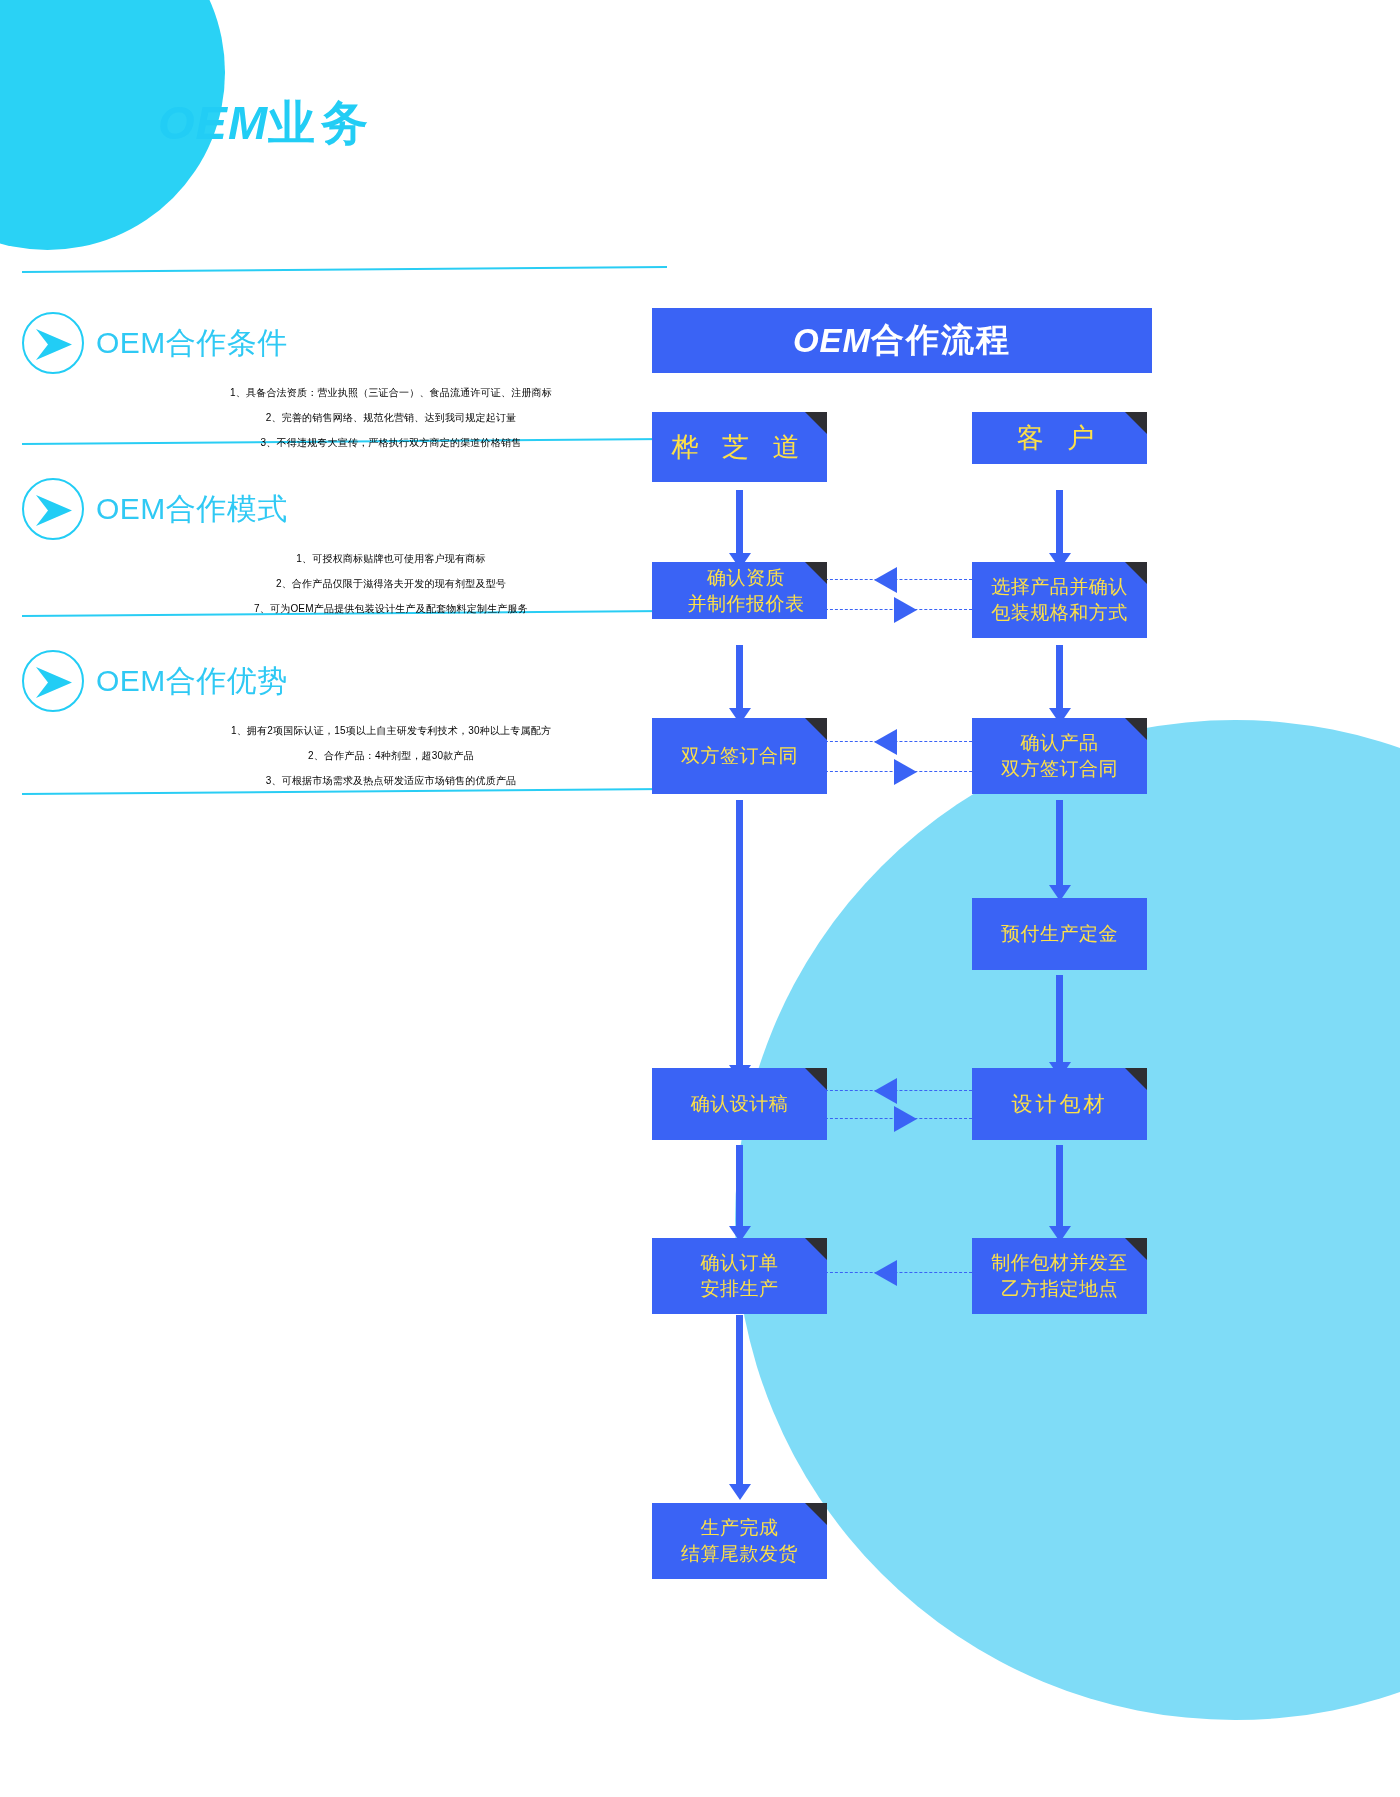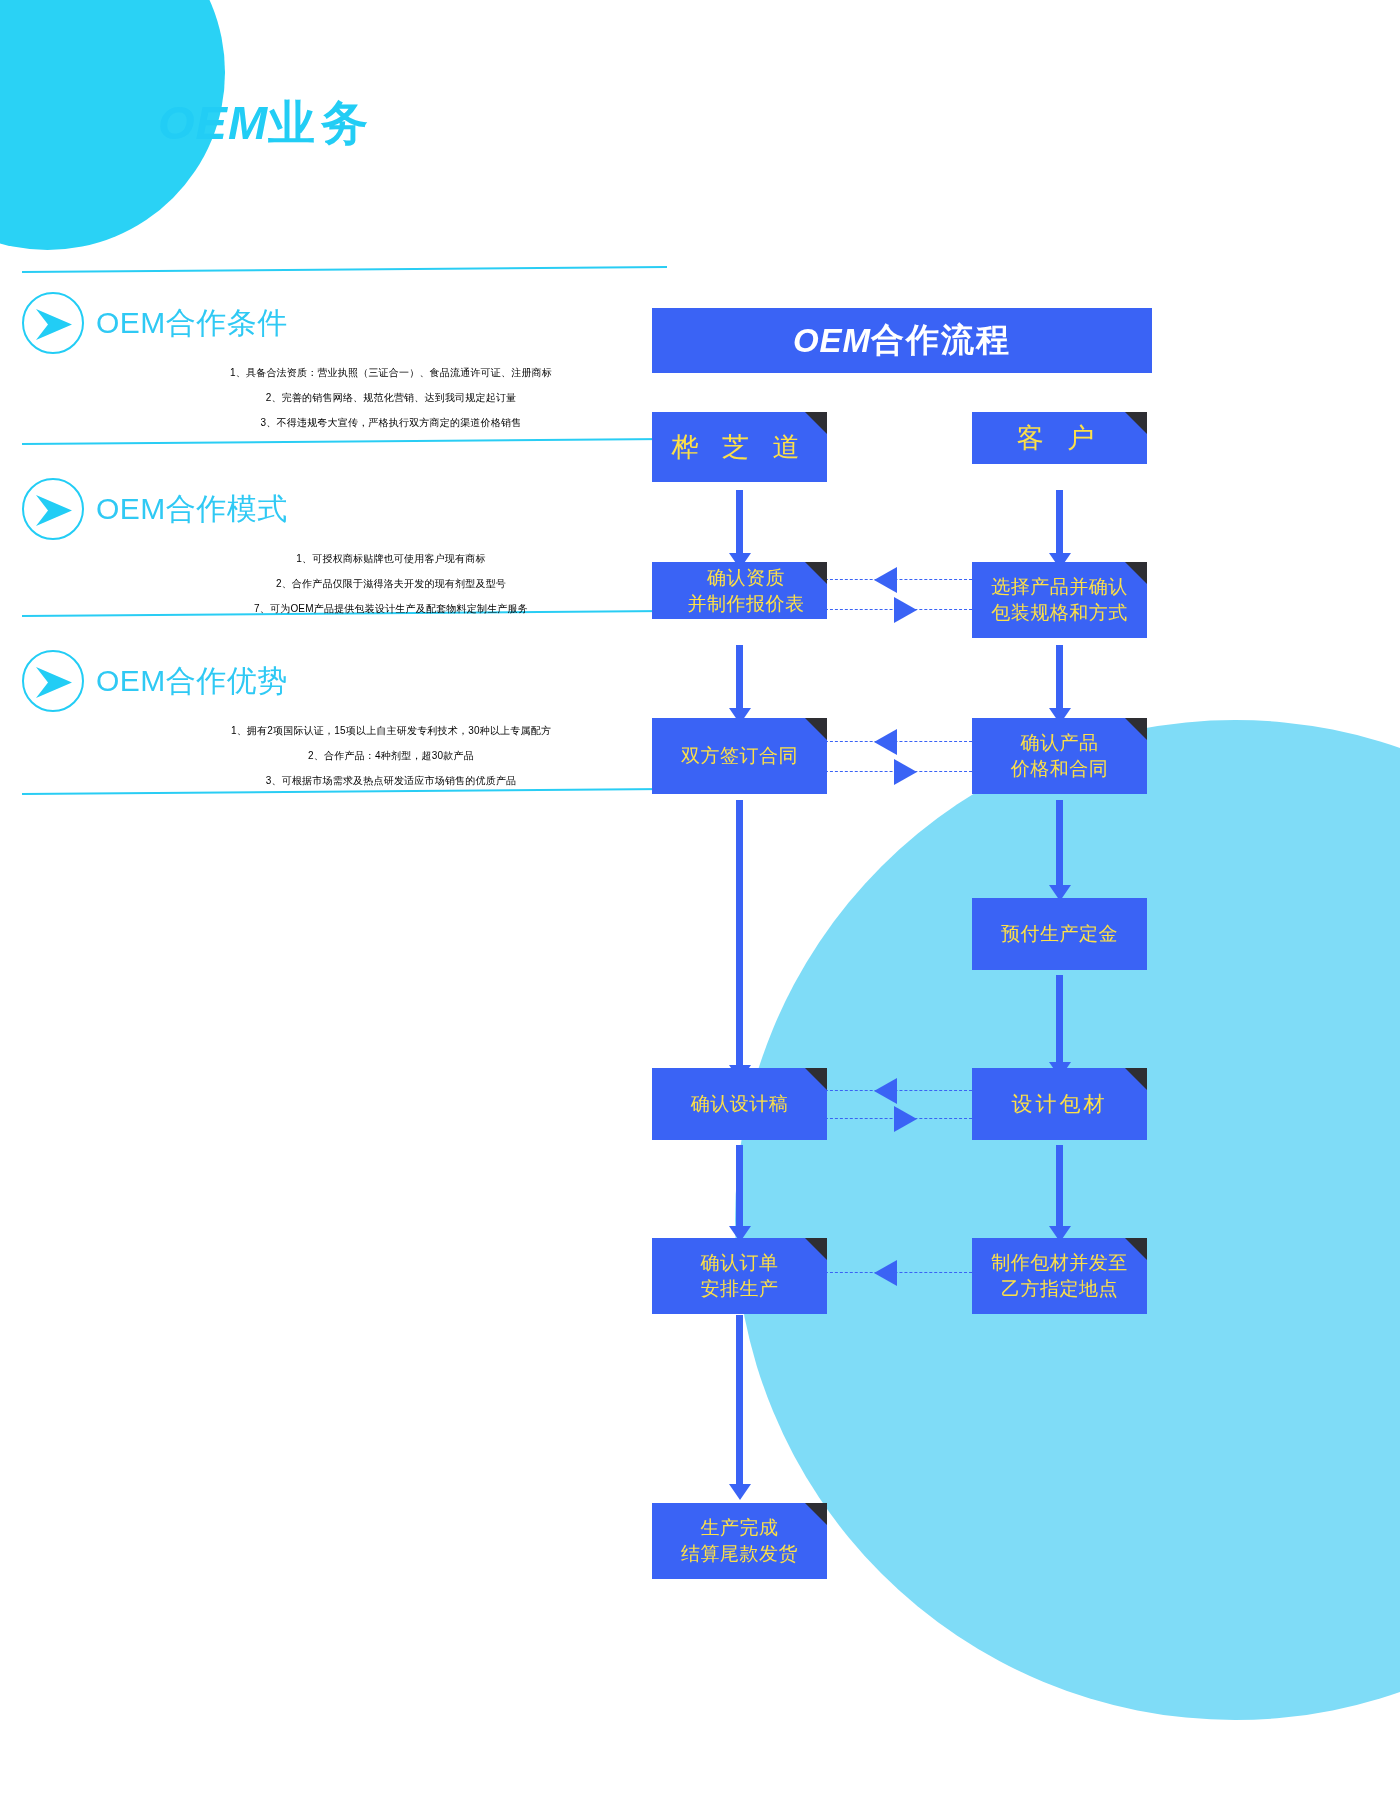--- a/index.html
+++ b/index.html
@@ -110,21 +110,21 @@
   <span>OEM</span><span class="cjk">业务</span>
 </div>
 
 <div class="left-col">
 
   <div class="divider" style="top:271px; transform:rotate(-0.45deg);"></div>
   <div class="divider" style="top:443px; transform:rotate(-0.45deg);"></div>
   <div class="divider" style="top:615px; transform:rotate(-0.45deg);"></div>
   <div class="divider" style="top:793px; transform:rotate(-0.45deg);"></div>
 
-  <div class="sec" style="top:292px;">
+  <div class="sec" style="top:312px;">
     <div class="sec-head">
       <div class="arrow-badge">
         <svg width="40" height="36" viewBox="0 0 40 36" aria-hidden="true">
           <polygon points="2,2 38,17.5 2,33 14,17.5" fill="#22cdf5"></polygon>
         </svg>
       </div>
       <div class="sec-title">OEM合作条件</div>
     </div>
     <ul class="sec-list">
       <li>1、具备合法资质：营业执照（三证合一）、食品流通许可证、注册商标</li>
@@ -244,21 +244,21 @@
   </div>
 
   <div class="node sm" style="left:332px; top:562px; width:175px; height:76px;">
     <span class="fold"></span>
     <span style="white-space:pre-line">选择产品并确认
 包装规格和方式</span>
   </div>
   <div class="node sm" style="left:332px; top:718px; width:175px; height:76px;">
     <span class="fold"></span>
     <span style="white-space:pre-line">确认产品
-价格和合同</span>
+双方签订合同</span>
   </div>
   <div class="node sm" style="left:332px; top:898px; width:175px; height:72px;">
     <span style="white-space:pre-line">预付生产定金</span>
   </div>
   <div class="node" style="left:332px; top:1068px; width:175px; height:72px; letter-spacing:3px;">
     <span class="fold"></span>
     <span style="white-space:pre-line">设计包材</span>
   </div>
   <div class="node sm" style="left:332px; top:1238px; width:175px; height:76px;">
     <span class="fold"></span>

